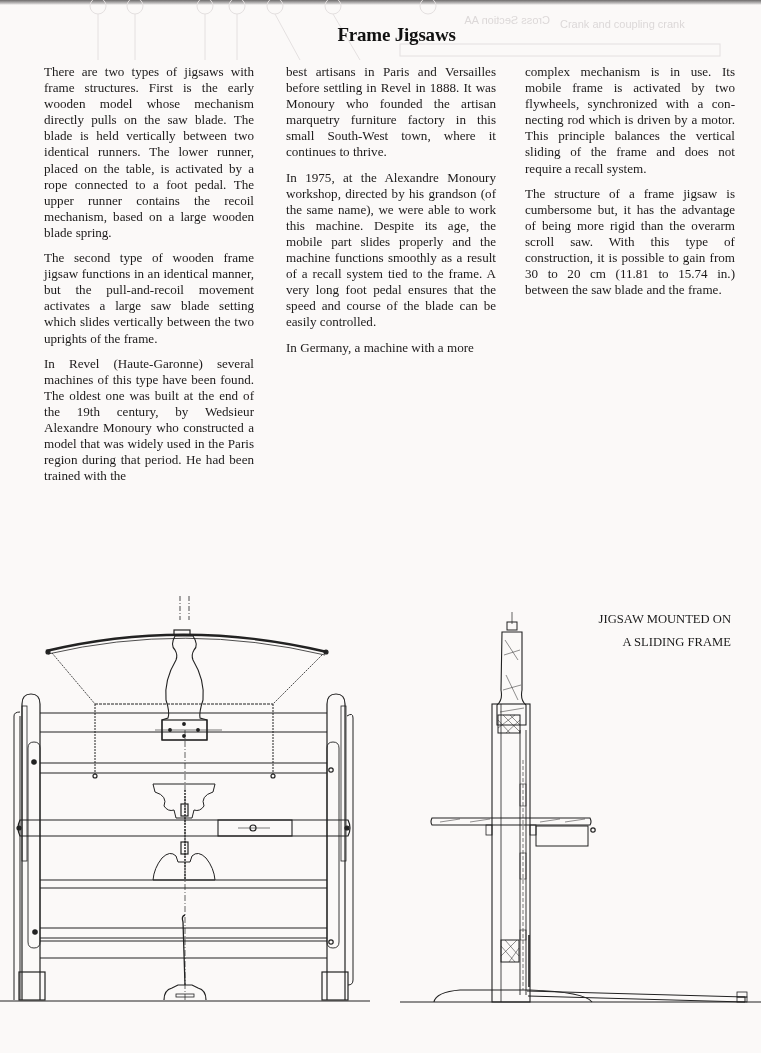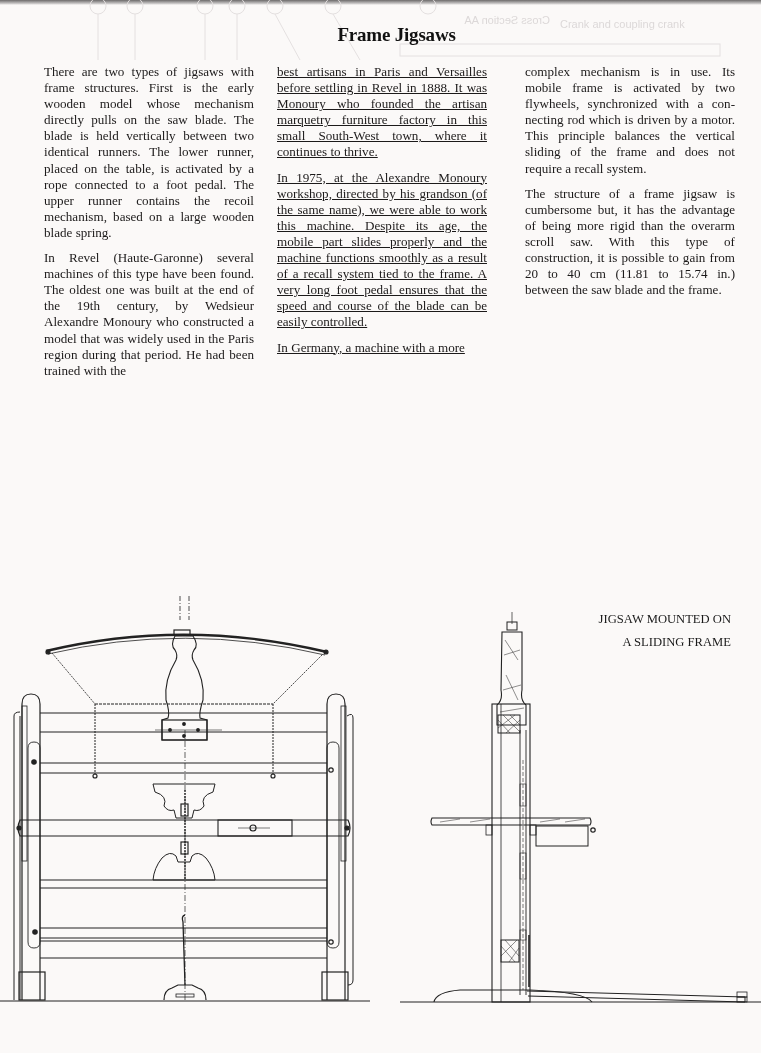--- a/index.html
+++ b/index.html
@@ -28,21 +28,21 @@
       padding-left: 16px;
     }
     .col {
       position: absolute; top: 64px; width: 210px;
       font-size: 13.1px; line-height: 16.1px;
       text-align: justify;
       hyphens: manual;
     }
     .col p { margin: 0 0 9px 0; }
     .col-1 { left: 44px; }
-    .col-2 { left: 277px; text-decoration: underline; }
+    .col-2 { left: 286px; }
     .col-3 { left: 525px; }
     .caption {
       position: absolute; right: 30px; top: 608px;
       text-align: right;
       font-family: Liberation Serif, serif;
       font-size: 12.6px; line-height: 23px;
       color: #1a1a1a;
     }
     .drawing { position: absolute; left: 0; top: 590px; }
   </style>
@@ -71,32 +71,33 @@
   <g fill="#dcd8d8" font-family="Liberation Sans, sans-serif" font-size="11">
     <text x="450" y="24" transform="scale(-1,1) translate(-1000,0)">Cross Section AA</text>
     <text x="560" y="28">Crank and coupling crank</text>
   </g>
 </svg>
 
 <h1 class="title">Frame Jigsaws</h1>
 
 <div class="col col-1">
   <p>There are two types of jigsaws with frame structures. First is the early wooden model whose mechanism directly pulls on the saw blade. The blade is held vertically between two identical runners. The lower runner, placed on the table, is activated by a rope connected to a foot pedal. The upper runner contains the recoil mechanism, based on a large wooden blade spring.</p>
+  <p>The second type of wooden frame jigsaw functions in an identical manner, but the pull-and-recoil movement activates a large saw blade setting which slides vertically between the two uprights of the frame.</p>
   <p>In Revel (Haute-Garonne) several machines of this type have been found. The oldest one was built at the end of the 19th century, by Wed­sieur Alexandre Monoury who con­structed a model that was widely used in the Paris region during that period. He had been trained with the</p>
 </div>
 
 <div class="col col-2">
   <p>best artisans in Paris and Versailles before settling in Revel in 1888. It was Monoury who founded the arti­san marquetry furniture factory in this small South-West town, where it continues to thrive.</p>
   <p>In 1975, at the Alexandre Monoury workshop, directed by his grandson (of the same name), we were able to work this machine. Despite its age, the mobile part slides properly and the machine functions smoothly as a result of a recall system tied to the frame. A very long foot pedal ensures that the speed and course of the blade can be easily controlled.</p>
   <p>In Germany, a machine with a more</p>
 </div>
 
 <div class="col col-3">
   <p>complex mechanism is in use. Its mobile frame is activated by two flywheels, synchronized with a con­necting rod which is driven by a motor. This principle balances the vertical sliding of the frame and does not require a recall system.</p>
-  <p>The structure of a frame jigsaw is cumbersome but, it has the advan­tage of being more rigid than the overarm scroll saw. With this type of construction, it is possible to gain from 20 to 40 cm (11.81 to 15.74 in.) between the saw blade and the frame.</p>
+  <p>The structure of a frame jigsaw is cumbersome but, it has the advan­tage of being more rigid than the overarm scroll saw. With this type of construction, it is possible to gain from 30 to 20 cm (11.81 to 15.74 in.) between the saw blade and the frame.</p>
 </div>
 
 <div class="caption">
   <div>JIGSAW MOUNTED ON</div>
   <div>A SLIDING FRAME</div>
 </div>
 
 <svg class="drawing" width="761" height="463" viewBox="0 590 761 463">
   <g stroke="#222" fill="none" stroke-width="1.2">
 

